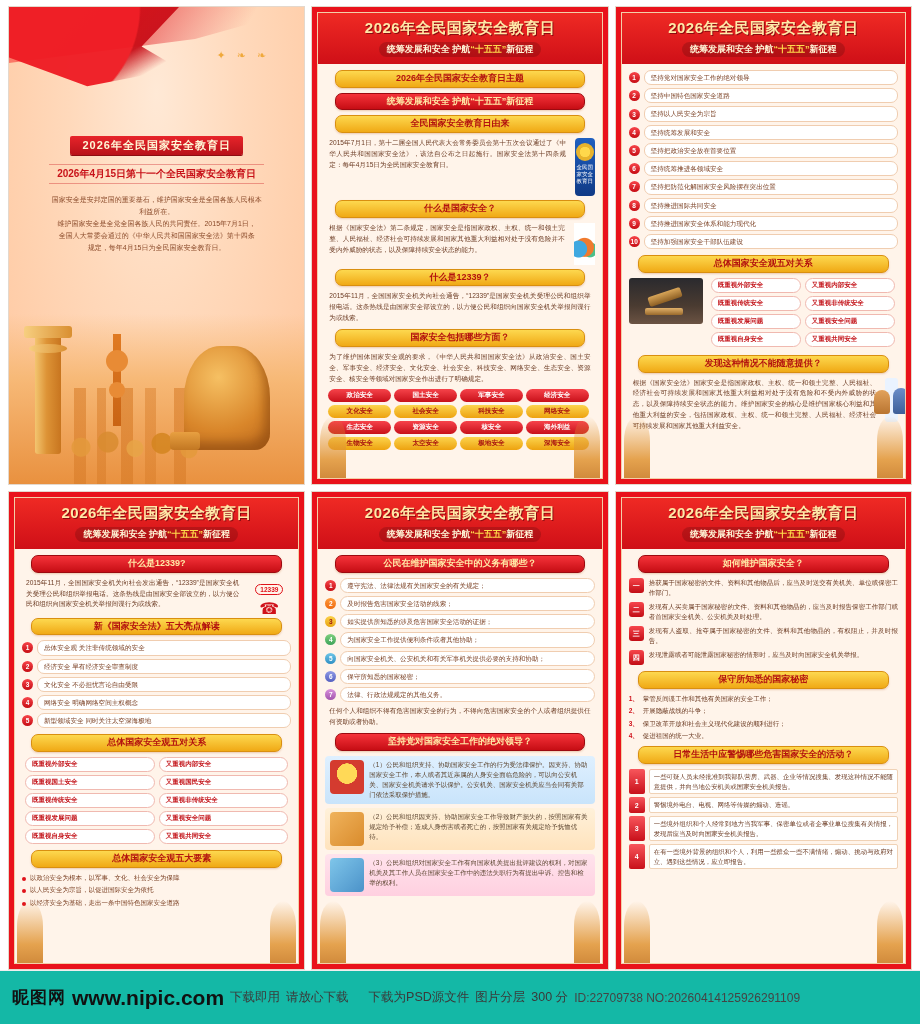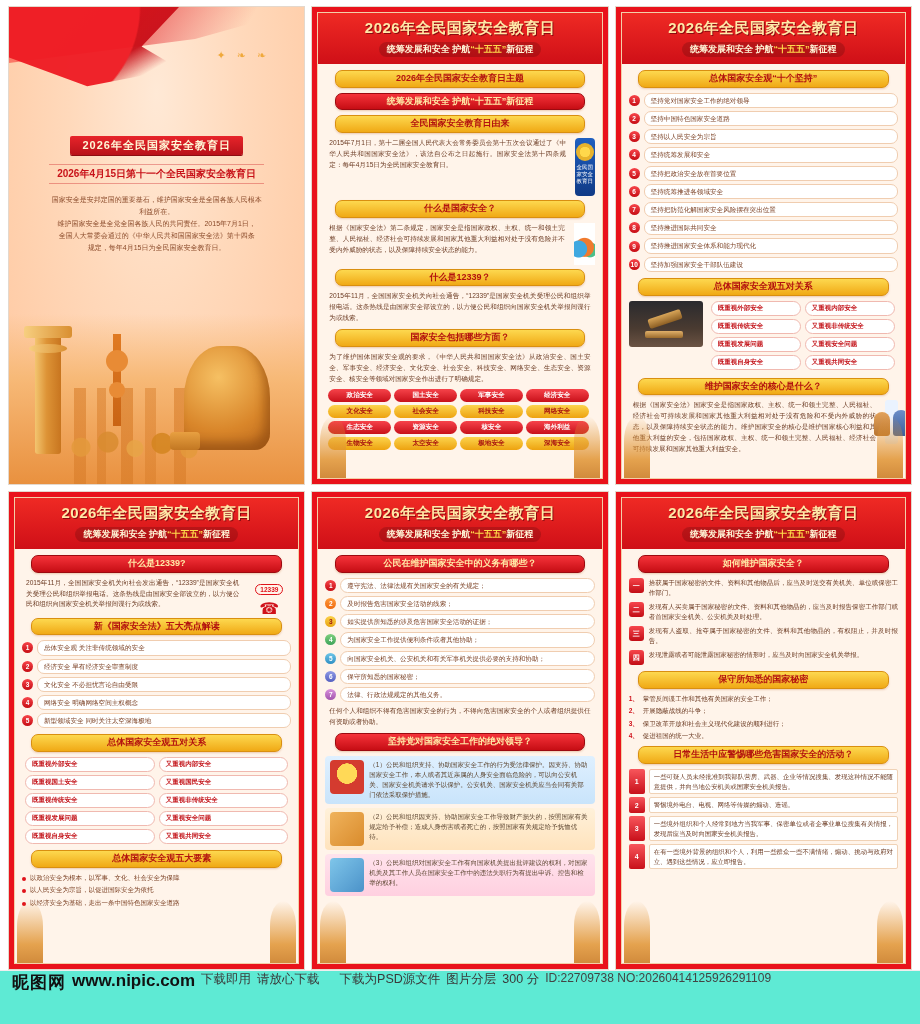--- a/index.html
+++ b/index.html
@@ -297,25 +297,25 @@
     position:absolute; bottom:0; width:26px; height:62px;
     background:linear-gradient(180deg, rgba(240,169,60,0) 0%, #e09433 70%, #c9781d 100%);
     border-radius:50% 50% 0 0 / 40% 40% 0 0; opacity:.85; pointer-events:none;
   }
   .p-sidedeco-l { left:2px; }
   .p-sidedeco-r { right:2px; }
 
   
   .footer {
     position:absolute; left:0; bottom:0; width:920px; height:54px;
-    background:#5eead4; display:flex; padding:0 12px;
+    background:#14b8a6; display:flex; align-items:center; padding:0 12px;
     font-size:13px; color:#333; gap:6px; border-top:1px solid #eee;
   }
   .footer .logo { font-size:17px; font-weight:bold; color:#111; letter-spacing:1px; }
-  .footer .url { font-size:17px; font-weight:bold; color:#111; }
+  .footer .url { font-size:21px; font-weight:bold; color:#111; }
   .footer .txt { font-size:12.5px; color:#3a3a3a; }
   .footer .meta { font-size:12px; color:#444; }
 </style>
 </head>
 <body>
 
 <div class="sheet">
   <div class="grid">
 
     <div class="panel p1">
@@ -392,21 +392,20 @@
 
     <div class="panel poster">
       <div class="inner">
         <div class="ph">
           <div class="h1">2026年全民国家安全教育日</div>
           <div class="h2">
             <span>统筹发展和安全 护航</span><em>“十五五”</em><span>新征程</span>
           </div>
         </div>
         <div class="pbody">
-          <div class="sect-bar">总体国家安全观“十个坚持”</div>
           <div>
             <div class="lrow">
                 <div class="lnum">1</div>
                 <div class="ltxt">坚持党对国家安全工作的绝对领导</div>
               </div>
             <div class="lrow">
                 <div class="lnum">2</div>
                 <div class="ltxt">坚持中国特色国家安全道路</div>
               </div>
             <div class="lrow">
@@ -457,21 +456,21 @@
               <div class="pairbar">
                   <div class="cell">既重视发展问题</div>
                   <div class="cell">又重视安全问题</div>
                 </div>
               <div class="pairbar">
                   <div class="cell">既重视自身安全</div>
                   <div class="cell">又重视共同安全</div>
                 </div>
             </div>
           </div>
-          <div class="sect-bar">维护国家安全的核心是什么？</div>
+          <div class="sect-bar">发现这种情况不能随意提供？</div>
           <div style="display:flex;gap:5px;align-items:flex-start;">
             <p class="para" style="flex:1 1 auto;margin:0;">根据《国家安全法》国家安全是指国家政权、主权、统一和领土完整、人民福祉、经济社会可持续发展和国家其他重大利益相对处于没有危险和不受内外威胁的状态，以及保障持续安全状态的能力。维护国家安全的核心是维护国家核心利益和其他重大利益的安全，包括国家政权、主权、统一和领土完整、人民福祉、经济社会可持续发展和国家其他重大利益安全。</p>
             <div class="fig-persons"></div>
           </div>
         </div>
         <div class="p-sidedeco-l"></div>
         <div class="p-sidedeco-r"></div>
       </div>
     </div>
 

